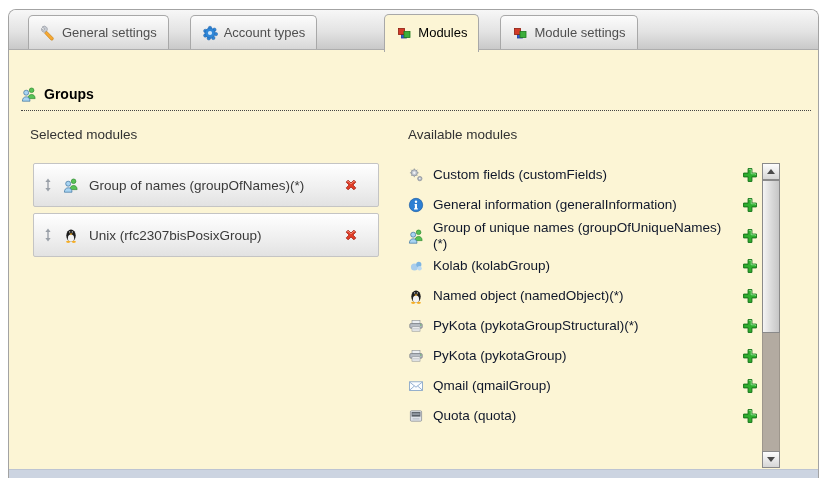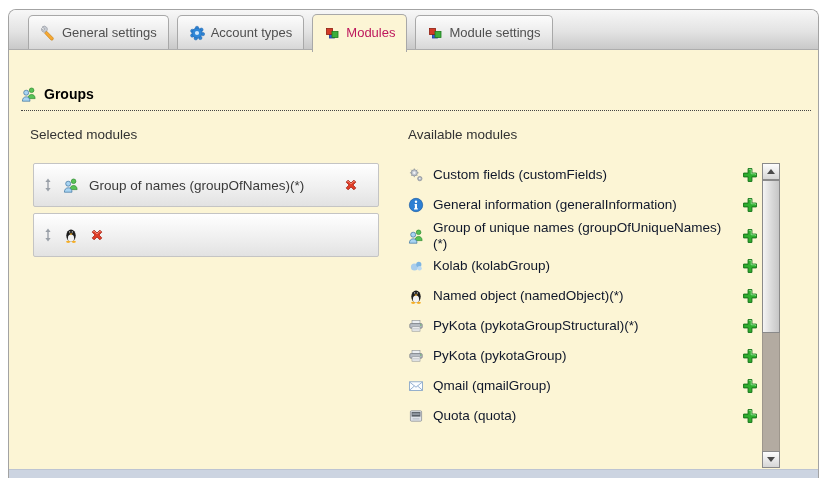--- a/index.html
+++ b/index.html
@@ -2,27 +2,27 @@
 <html><head>
 <meta charset="utf-8">
 <style>
   * { margin:0; padding:0; box-sizing:border-box; }
   html,body { width:825px; height:478px; background:#ffffff; font-family:"Liberation Sans", sans-serif; overflow:hidden; }
   .container { position:absolute; left:8px; top:9px; width:811px; height:469px;
     border:1px solid #a3a3a3; border-bottom:none; border-radius:8px 8px 0 0; background:#fff; }
   .headerbar { position:absolute; top:0; left:0; right:0; height:40px;
     background:linear-gradient(#f7f7f7,#e3e3e3 55%,#c9c9c9);
     border-bottom:1px solid #adadad; border-radius:7px 7px 0 0; }
-  .tabs { position:absolute; top:0; left:19px; height:40px; display:flex; align-items:flex-end; gap:8px; z-index:2; }
+  .tabs { position:absolute; top:0; left:19px; height:40px; display:flex; align-items:flex-end; gap:21px; z-index:2; }
   .tab { display:flex; align-items:center; gap:6px; height:34px; padding:0 11px;
     background:linear-gradient(#fcfcfc, #e9e9e9 60%, #d7d7d7);
     border:1px solid #a8a8a8; border-bottom:none; border-radius:5px 5px 0 0;
     font-size:13px; color:#4f4f4f; cursor:pointer; margin-bottom:1px; white-space:nowrap; }
-  .tab.active { height:38px; margin-bottom:-2px; background:#fcf5d5; color:#be185d;
-    border-bottom:none; z-index:3; padding-bottom:2px; }
+  .tab.active { height:38px; margin-bottom:-2px; background:#fcf5d5; color:#000000;
+    border-bottom:none; z-index:3; padding-bottom:2px;margin-left:46px; }
   .panel { position:absolute; top:40px; left:0; right:0; height:419px; background:#fcf5d5; }
   .footer-strip { position:absolute; top:459px; left:0; right:0; height:9px;
     background:#ccd4e1; border-top:1px solid #bcc4d2; }
   .section-head { position:absolute; left:12px; top:36px; right:7px;
     display:flex; align-items:center; gap:7px; padding-bottom:8px;
     border-bottom:1px dotted #444; font-weight:bold; font-size:14px; color:#000; }
   .col-label { position:absolute; top:77px; font-size:13.5px; color:#333; }
   .col-label.left { left:21px; }
   .col-label.right { left:399px; }
   .sel-list { position:absolute; left:24px; top:113px; width:346px;
@@ -171,20 +171,21 @@
             <svg viewBox="0 0 16 16">
               <ellipse cx="8" cy="8.6" rx="4.7" ry="6.2" fill="#1c1c1c"></ellipse>
               <ellipse cx="8" cy="11.2" rx="3.1" ry="3.6" fill="#f2f2f2"></ellipse>
               <circle cx="6.7" cy="4.9" r="0.6" fill="#fff"></circle>
               <circle cx="9.3" cy="4.9" r="0.6" fill="#fff"></circle>
               <path d="M6.4 6.4h3.2L8 8.2z" fill="#f6ae24"></path>
               <ellipse cx="5.2" cy="14.8" rx="2.1" ry="1.1" fill="#f6ae24"></ellipse>
               <ellipse cx="10.8" cy="14.8" rx="2.1" ry="1.1" fill="#f6ae24"></ellipse>
             </svg>
           </span>
+          <span class="row-label">Unix (rfc2307bisPosixGroup)</span>
           <span class="icon btn-icon">
             <svg viewBox="0 0 16 16">
               <path d="M3.2 5.1L5.1 3.2 8 6.1l2.9-2.9 1.9 1.9L9.9 8l2.9 2.9-1.9 1.9L8 9.9l-2.9 2.9-1.9-1.9L6.1 8z" fill="#e23e28" stroke="#9e1608" stroke-width="0.8"></path>
               <path d="M4.1 5.1l1-1L8 7l2.9-2.9 1 1" fill="none" stroke="#f6a08e" stroke-width="0.7"></path>
             </svg>
           </span>
         </div>
       </div>
     <div class="av-list">
         <div class="av-row">

